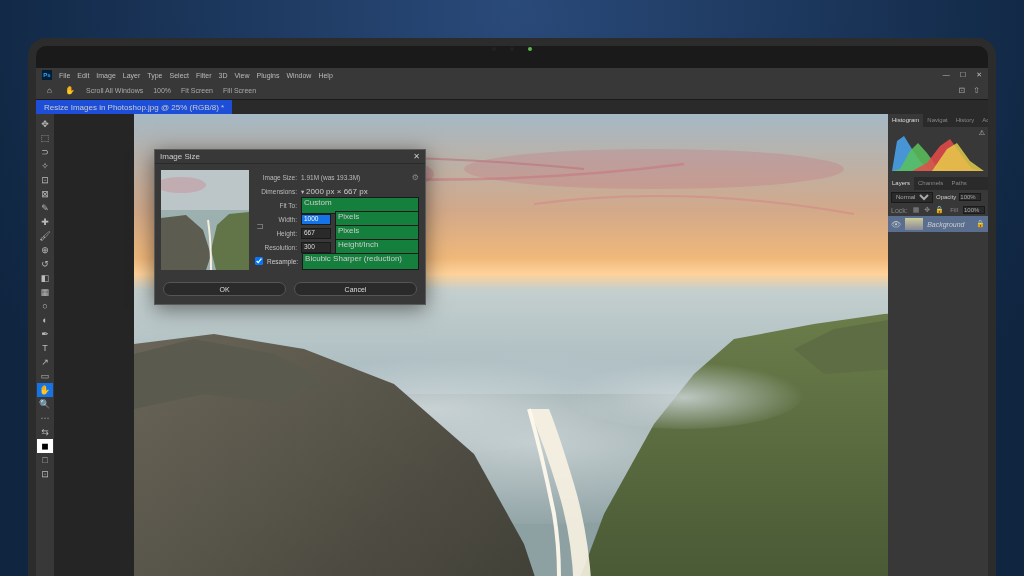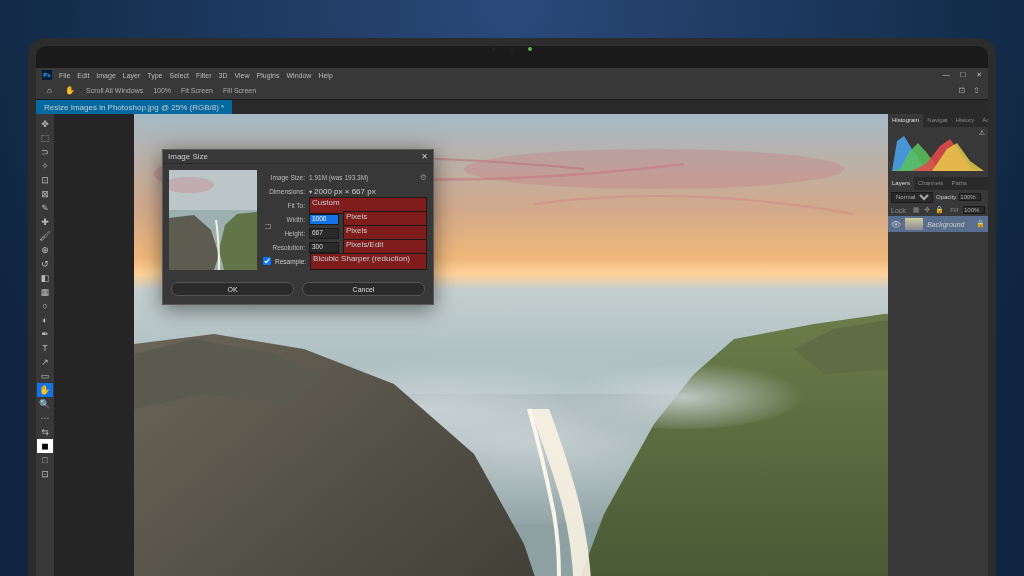--- a/index.html
+++ b/index.html
@@ -13,21 +13,21 @@
 .menubar span{font-size:7px;color:#bbb;cursor:default;}
 .ps-logo{width:10px;height:10px;background:#011e36;color:#31a8ff;display:flex;align-items:center;justify-content:center;font-weight:bold;font-size:6px;}
 .winctrl{margin-left:auto;display:flex;gap:10px;}
 .winctrl span{font-size:7px;}
 .optionsbar{height:18px;background:#383838;border-bottom:1px solid #1a1a1a;display:flex;align-items:center;padding:0 8px;gap:10px;}
 .optionsbar .ico{width:11px;height:11px;display:flex;align-items:center;justify-content:center;font-size:8px;}
 .optionsbar span{font-size:7px;color:#aaa;}
 .opt-right{margin-left:auto;display:flex;gap:8px;}
 .opt-right span{font-size:8px;}
 .tabbar{height:14px;background:#2a2a2a;display:flex;align-items:center;}
-.tab{padding:0 8px;height:100%;display:flex;align-items:center;background:#0369a1;font-size:7px;color:#ddd;}
+.tab{padding:0 8px;height:100%;display:flex;align-items:center;background:#1d4ed8;font-size:7px;color:#ddd;}
 .workspace{flex:1;display:flex;background:#252525;position:relative;}
 .toolbar{width:18px;background:#383838;display:flex;flex-direction:column;align-items:center;padding-top:3px;gap:0;}
 .tool{width:16px;height:14px;display:flex;align-items:center;justify-content:center;font-size:9px;color:#bbb;cursor:pointer;}
 .tool.active{background:#1473e6;color:#fff;}
 .canvas-area{flex:1;background:#252525;display:flex;position:relative;overflow:hidden;}
 .canvas{position:absolute;top:0;left:80px;width:820px;height:560px;}
 .panels{width:100px;background:#383838;display:flex;flex-direction:column;}
 .panel-tabs{height:13px;display:flex;background:#2a2a2a;}
 .panel-tabs span{padding:0 4px;font-size:6px;line-height:13px;color:#888;}
 .panel-tabs span.active{background:#383838;color:#ddd;}
@@ -39,32 +39,32 @@
 .layer-ctrl select{background:#2a2a2a;border:1px solid #1a1a1a;color:#aaa;font-size:6px;height:11px;}
 .layer-ctrl input{width:22px;background:#2a2a2a;border:1px solid #1a1a1a;color:#aaa;font-size:6px;}
 .layer-locks{height:12px;display:flex;align-items:center;gap:5px;padding:0 3px;}
 .layer-locks span{font-size:7px;color:#888;}
 .layer-row{height:16px;display:flex;align-items:center;background:#5a6f8f;padding:0 3px;gap:4px;}
 .layer-eye{font-size:8px;}
 .layer-thumb{width:18px;height:12px;background:linear-gradient(#cc9,#889);}
 .layer-name{font-size:7px;font-style:italic;}
 .layer-lock{margin-left:auto;font-size:7px;}
 
-.dialog{position:absolute;top:35px;left:100px;width:272px;background:#383838;border:1px solid #5a5a5a;box-shadow:0 4px 20px rgba(0,0,0,.5);z-index:50;margin-left:8px;}
+.dialog{position:absolute;top:35px;left:100px;width:272px;background:#383838;border:1px solid #5a5a5a;box-shadow:0 4px 20px rgba(0,0,0,.5);z-index:50;}
 .dlg-title{height:14px;background:#383838;display:flex;align-items:center;padding:0 5px;font-size:7px;border-bottom:1px solid #2a2a2a;}
 .dlg-close{margin-left:auto;font-size:8px;cursor:pointer;}
 .dlg-body{display:flex;padding:6px;gap:6px;}
 .dlg-preview{width:88px;height:100px;}
 .dlg-form{flex:1;}
 .dlg-row{display:flex;align-items:center;height:14px;gap:4px;}
 .dlg-label{width:42px;text-align:right;font-size:6.5px;color:#bbb;}
 .dlg-val{flex:1;font-size:6.5px;color:#bbb;}
 .dlg-input{width:30px;height:11px;background:#2a2a2a;border:1px solid #1a1a1a;color:#ddd;font-size:6.5px;padding:0 2px;}
 .dlg-input.sel{background:#1473e6;color:#fff;}
-.dlg-select{background:#7f1d1d;border:1px solid #1a1a1a;color:#bbb;font-size:6.5px;height:17px;padding:0 2px;flex:1;}
+.dlg-select{background:#15803d;border:1px solid #1a1a1a;color:#bbb;font-size:6.5px;height:17px;padding:0 2px;flex:1;}
 .dlg-check{width:8px;height:8px;}
 .dlg-gear{font-size:8px;color:#888;margin-left:4px;}
 .dlg-link{width:10px;display:flex;align-items:center;justify-content:center;color:#888;font-size:9px;}
 .dlg-buttons{display:flex;gap:8px;padding:6px 8px 8px;justify-content:center;}
 .dlg-btn{flex:1;height:14px;background:#2a2a2a;border:1px solid #555;border-radius:8px;color:#ddd;font-size:7px;cursor:pointer;}
 </style>
 </head>
 <body>
 
 <div class="webcam">
@@ -221,21 +221,21 @@
          <div class="dlg-row">
           <div class="dlg-label" style="width:32px">Height:</div>
           <div class="dlg-input">667</div>
           <div class="dlg-select"><span>Pixels</span></div>
          </div>
         </div>
        </div>
        <div class="dlg-row">
         <div class="dlg-label">Resolution:</div>
         <div class="dlg-input">300</div>
-        <div class="dlg-select"><span>Pixels/Edit</span></div>
+        <div class="dlg-select"><span>Height/Inch</span></div>
        </div>
        <div class="dlg-row">
         <input type="checkbox" class="dlg-check" checked="" style="">
         <div style="font-size:6.5px">Resample:</div>
         <div class="dlg-select"><span>Bicubic Sharper (reduction)</span></div>
        </div>
       </div>
      </div>
      <div class="dlg-buttons">
       <button class="dlg-btn">OK</button>

